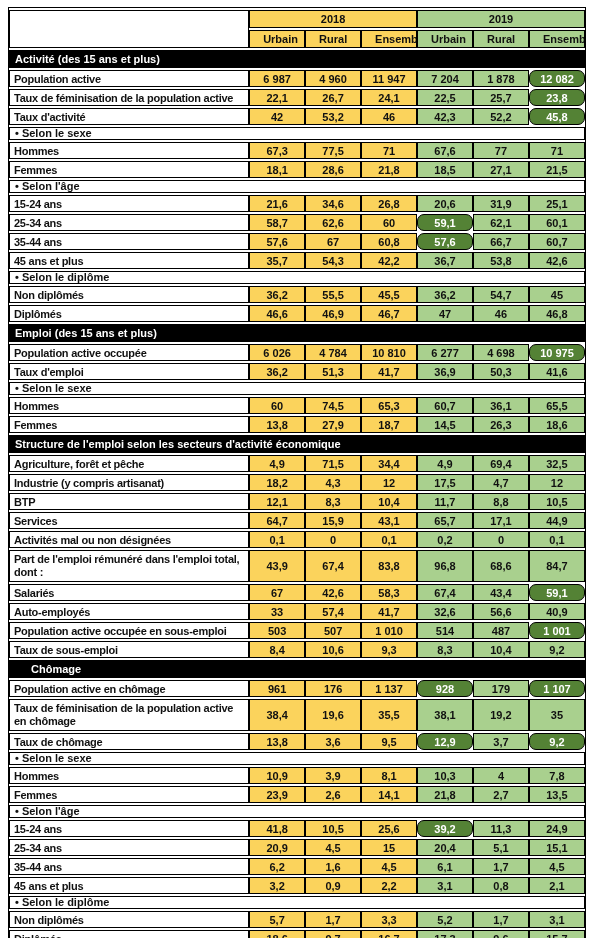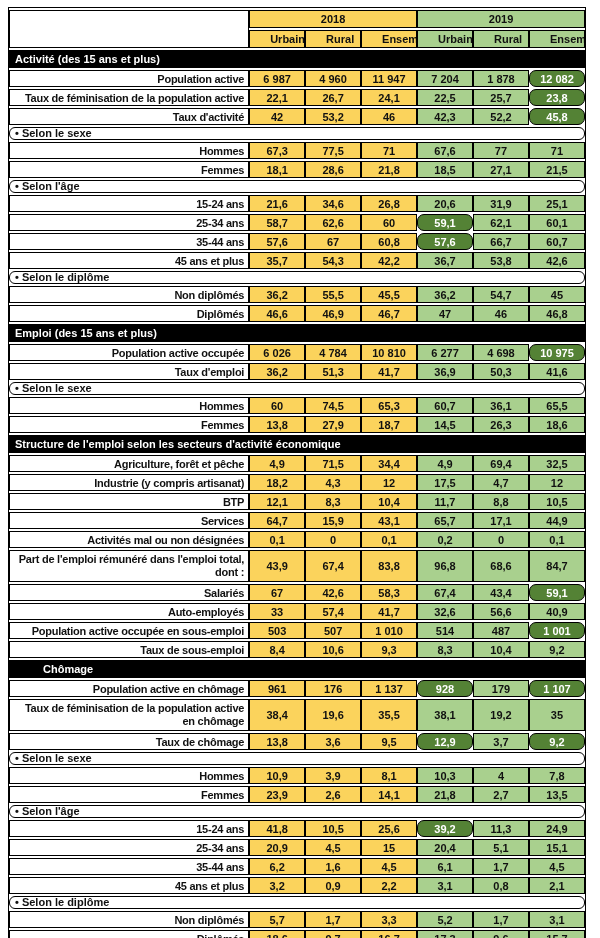--- a/index.html
+++ b/index.html
@@ -4,31 +4,31 @@
 <style>
   html,body{margin:0;padding:0;background:#fff;}
   body{width:600px;height:938px;font-family:"Liberation Sans",sans-serif;-webkit-font-smoothing:antialiased;}
   .wrap{padding:7px 0 0 8px;}
   table{border-collapse:separate;border-spacing:0 2px;table-layout:fixed;width:578px;border:1px solid #000;}
   td{border:1px solid #000;font-weight:700;font-size:11px;color:#111;overflow:hidden;vertical-align:middle;box-sizing:content-box;}
   
   col.c-label{width:236px;}
   col.c-val{width:55px;}
   
-  tr.head td{text-align:center;height:14px;padding:1px 20px;}
+  tr.head td{text-align:center;height:14px;padding:1px 13px;}
   td.corner{background:#fff;}
   
   .y{background:var(--y,#fbd35c);}
   .g{background:var(--g,#a9d08e);}
   .hl{background:var(--hl,#548235) !important;color:#fff !important;border-radius:7px;}
   tr.section td{background:var(--sec,#000);color:#fff;height:14px;padding:1px 5px;white-space:nowrap;}
-  tr.section.indent td{padding-left:33px;}
-  tr.bullet td{background:#fff;height:10px;padding:0 5px;font-size:11px;line-height:11px;white-space:nowrap;border-radius:6px;}
+  tr.section.indent td{padding-left:21px;}
+  tr.bullet td{background:#fff;height:10px;padding:0 5px;font-size:11px;line-height:11px;white-space:nowrap;}
   tr.data td{height:15px;}
-  tr.data td.label{background:#fff;text-align:right;padding:0 4px;white-space:nowrap;letter-spacing:-0.25px;}
+  tr.data td.label{background:#fff;text-align:left;padding:0 4px;white-space:nowrap;letter-spacing:-0.25px;}
   tr.data td.label.center{}
   tr.data td.val{text-align:center;padding:0 2px;white-space:nowrap;}
   tr.data.tall td{height:30px;}
   tr.data.tall td.label{white-space:normal;line-height:1.2;}
 </style>
 </head>
 <body>
 
 <div class="wrap">
   <table>

